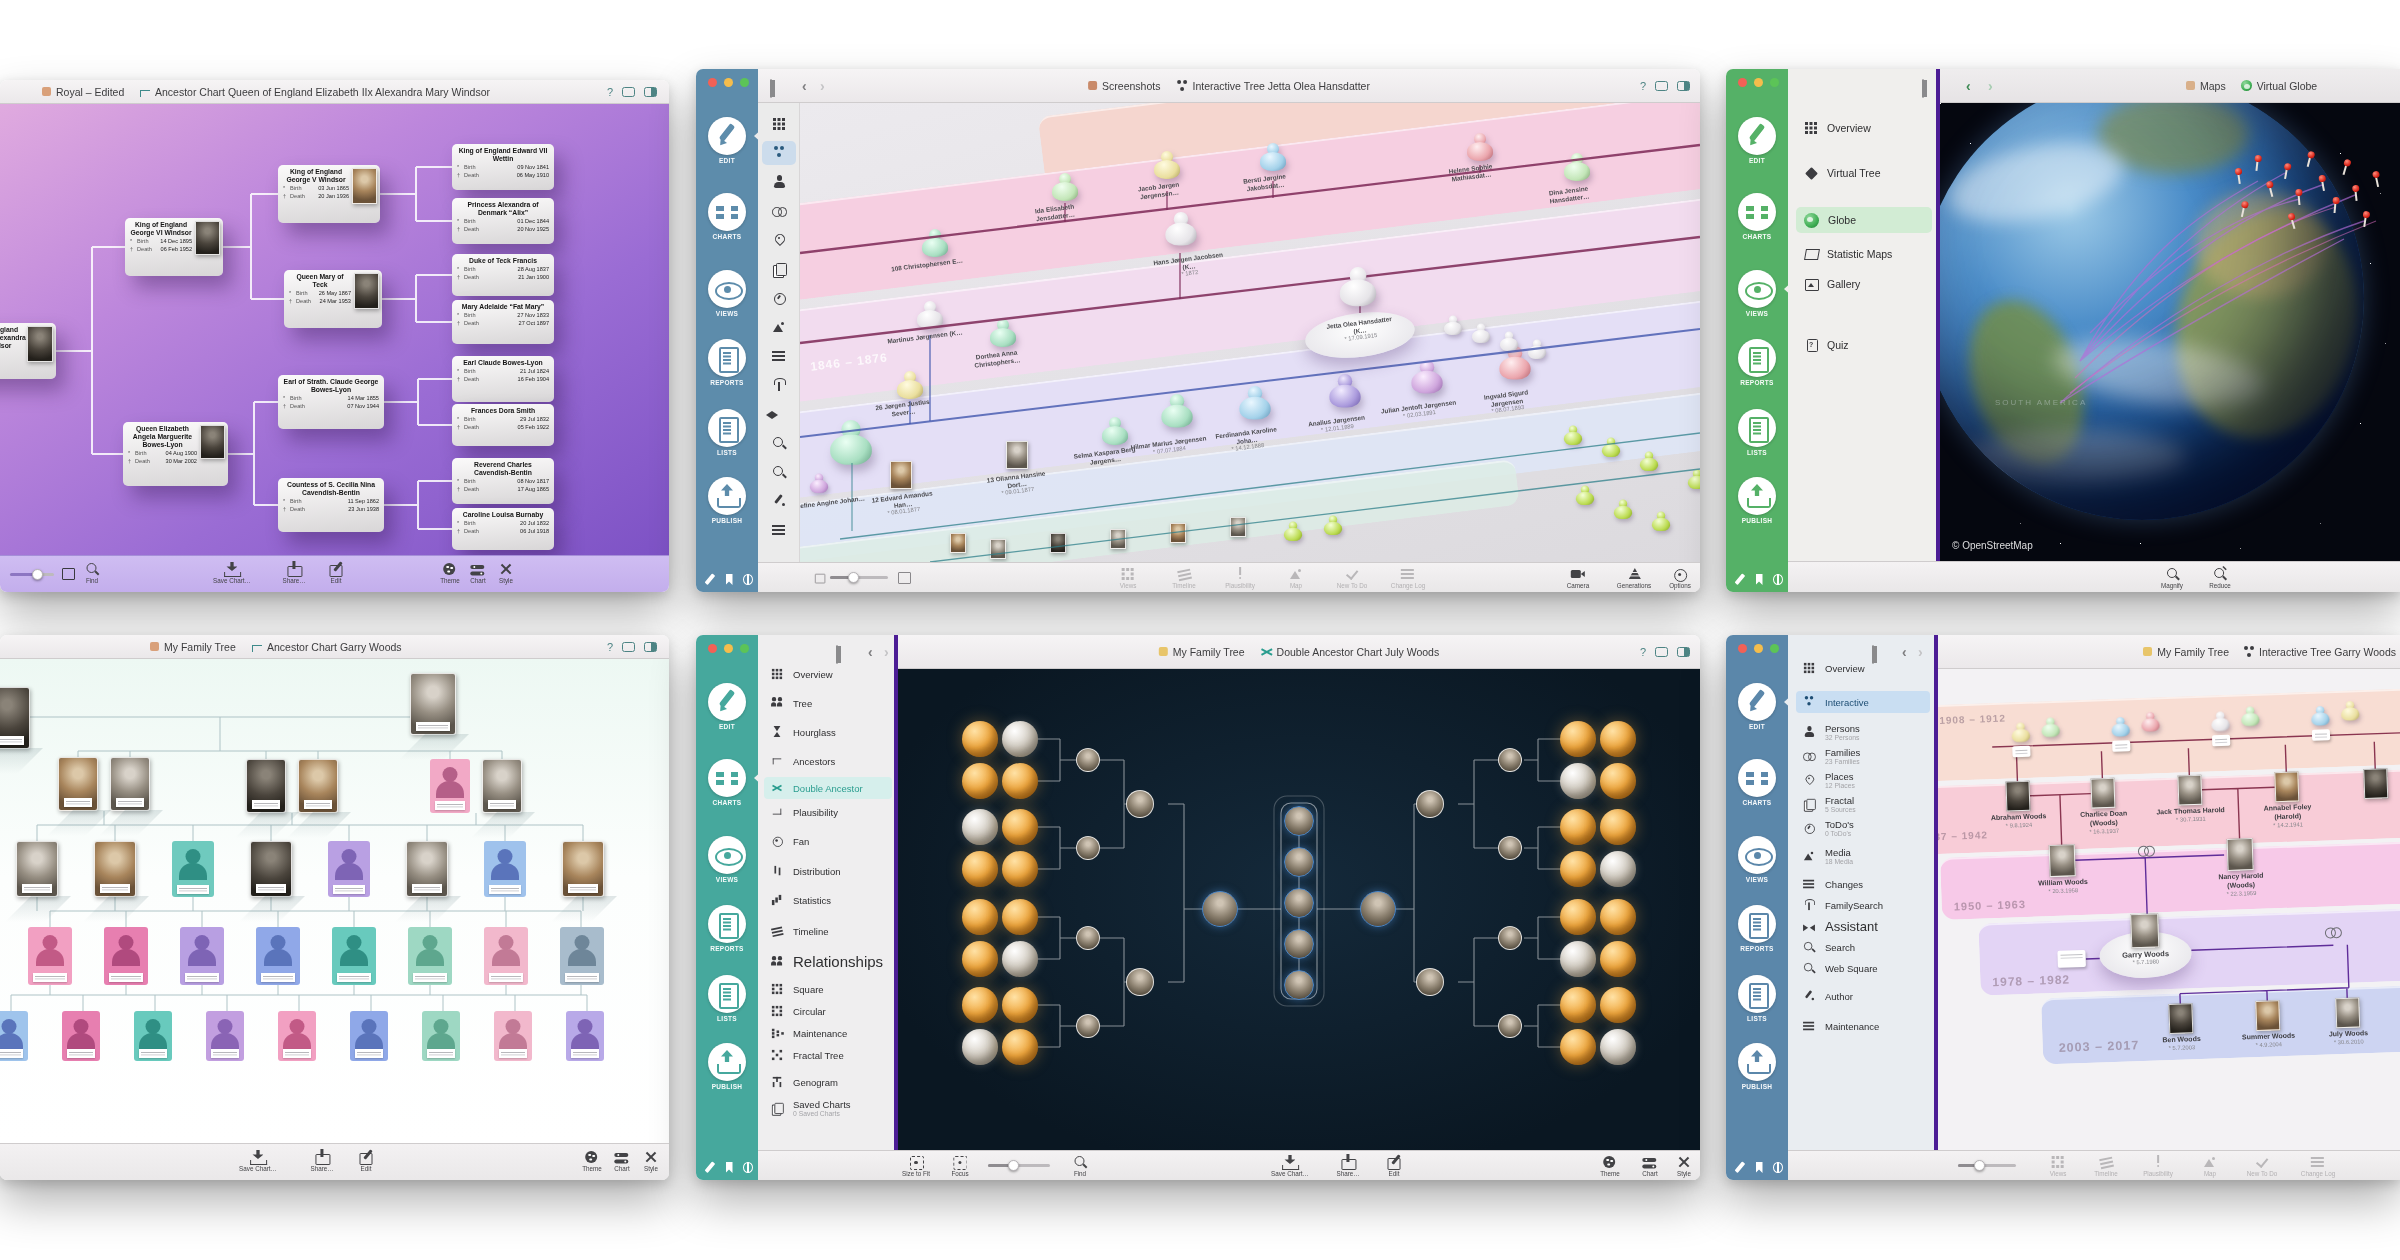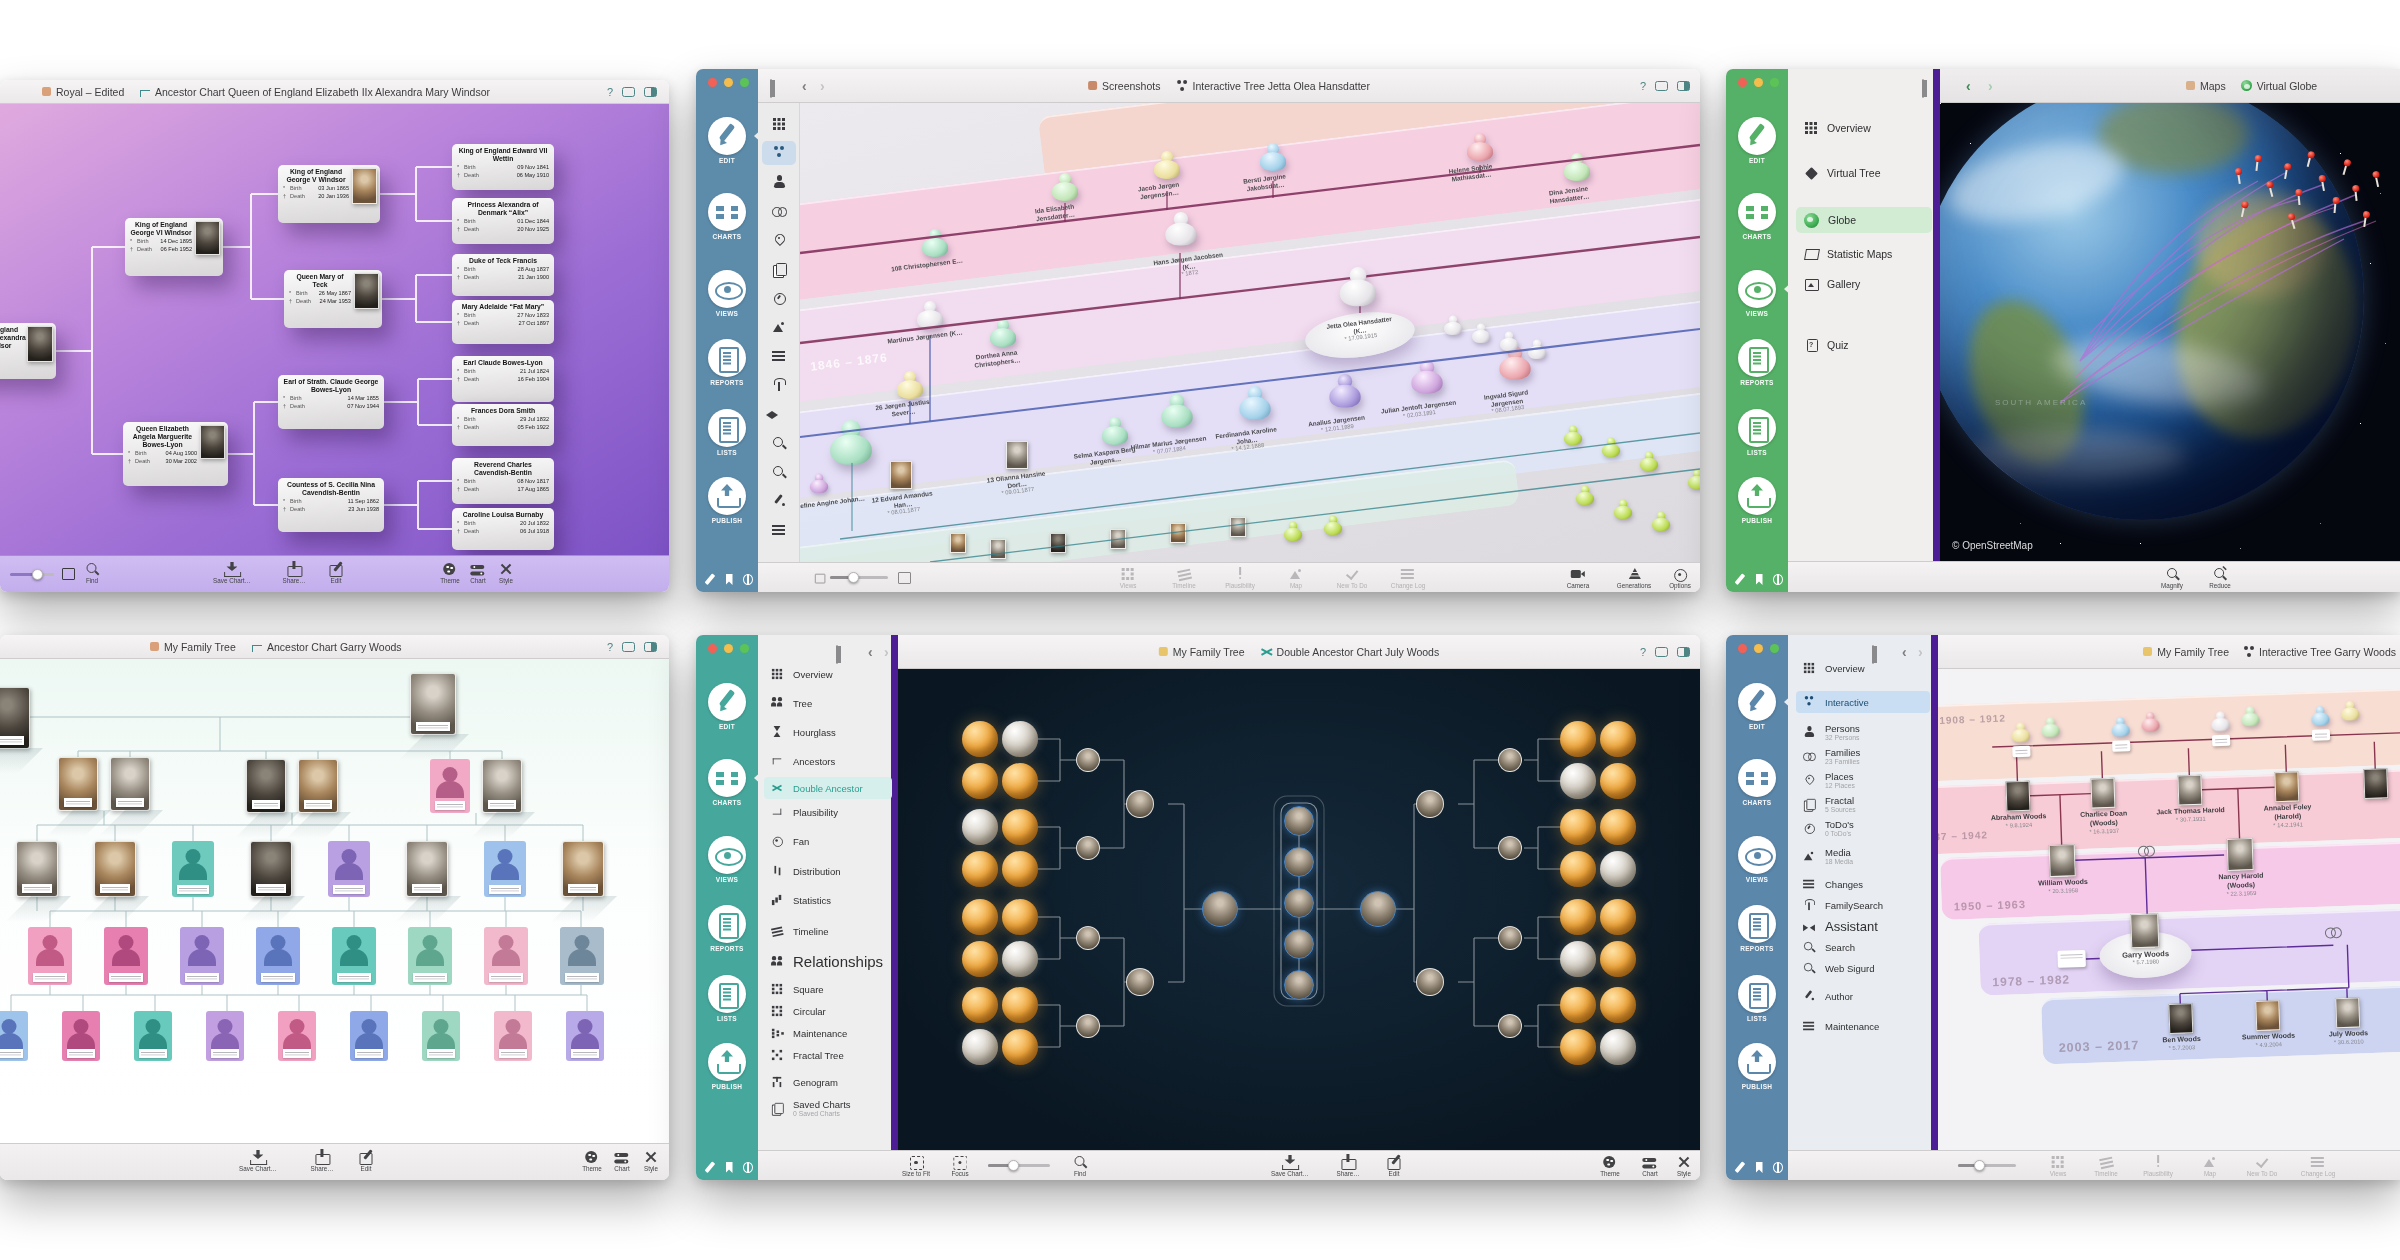--- a/index.html
+++ b/index.html
@@ -94,21 +94,21 @@
 .mi-rel::after{left:0;top:6px;width:6px;height:5px;border-radius:3px 3px 0 0;background:currentColor;box-shadow:7px 0 0}
 .mi-sq::before{left:1px;top:1px;width:3px;height:3px;background:currentColor;box-shadow:4.5px 0,9px 0,0 4.5px,9px 4.5px,0 9px,4.5px 9px,9px 9px}
 .mi-sym::before{left:1px;top:2px;width:3px;height:3px;background:currentColor;box-shadow:0 4px,0 8px,5.5px 2px 0,5.5px 6px 0,11px 4px 0}
 .mi-frac::before{left:1px;top:1px;width:3px;height:3px;background:currentColor;box-shadow:4.5px 4.5px 0,9px 9px 0,9px 0 0,0 9px 0}
 .mi-gen::before{left:2px;top:1px;width:10px;height:2px;background:currentColor}
 .mi-gen::after{left:6px;top:1px;width:2px;height:6px;background:currentColor;box-shadow:-4px 6px 0,4px 6px 0}
 .mi-excl::before{left:6px;top:0;width:2.2px;height:8px;background:currentColor}
 .mi-excl::after{left:6px;top:10px;width:2.2px;height:2.2px;border-radius:50%;background:currentColor}
 .mi-check::before{left:2px;top:3px;width:9px;height:5px;border-left:2px solid currentColor;border-bottom:2px solid currentColor;transform:rotate(-50deg)}
 
-.menu{position:absolute;top:0;bottom:0;background:#efeeef;border-right:7px solid #4c1d95;z-index:6}
+.menu{position:absolute;top:0;bottom:0;background:#efeeef;border-right:4px solid #4c1d95;z-index:6}
 .mitem{position:absolute;display:flex;align-items:center;gap:9px;font-size:10.5px;color:#2e2e30;white-space:nowrap}
 .msub{display:block;font-size:6.8px;color:#a4a4a8;font-weight:normal}
 
 .ftr{position:absolute;left:0;right:0;bottom:0;background:linear-gradient(#f4f2f3,#e9e7e8);border-top:1px solid #cfcccd;z-index:8}
 .fitem{position:absolute;transform:translateX(-50%);text-align:center;color:#434346;font-size:6.3px;white-space:nowrap}
 .fitem .fic{display:block;width:15px;height:14px;margin:3px auto 1px;position:relative;color:#434346}
 .fitem.dis{color:#b3b1b3}.fitem.dis .fic,.fitem.dis .mi{color:#b9b7b9}
 .fitem .mi{display:block;margin:3px auto 1px}
 .gi::before,.gi::after{content:"";position:absolute}
 .gi-find::before{left:2px;top:1px;width:8px;height:8px;border:1.8px solid currentColor;border-radius:50%}
@@ -1163,21 +1163,21 @@
     <div class="mitem" style="left:14px;top:284px;font-size:13px">
         <span class="mi mi-bow" style="transform:scale(.85)"></span>
         <span>Assistant</span>
       </div>
     <div class="mitem" style="left:14px;top:305px;font-size:9.5px">
         <span class="mi mi-search" style="transform:scale(.85)"></span>
         <span>Search</span>
       </div>
     <div class="mitem" style="left:14px;top:326px;font-size:9.5px">
         <span class="mi mi-search" style="transform:scale(.85)"></span>
-        <span>Web Sigurd</span>
+        <span>Web Square</span>
       </div>
     <div class="mitem" style="left:14px;top:354px;font-size:9.5px">
         <span class="mi mi-pen2" style="transform:scale(.85)"></span>
         <span>Author</span>
       </div>
     <div class="mitem" style="left:14px;top:384px;font-size:9.5px">
         <span class="mi mi-lines" style="transform:scale(.85)"></span>
         <span>Maintenance</span>
       </div>
   </div>

